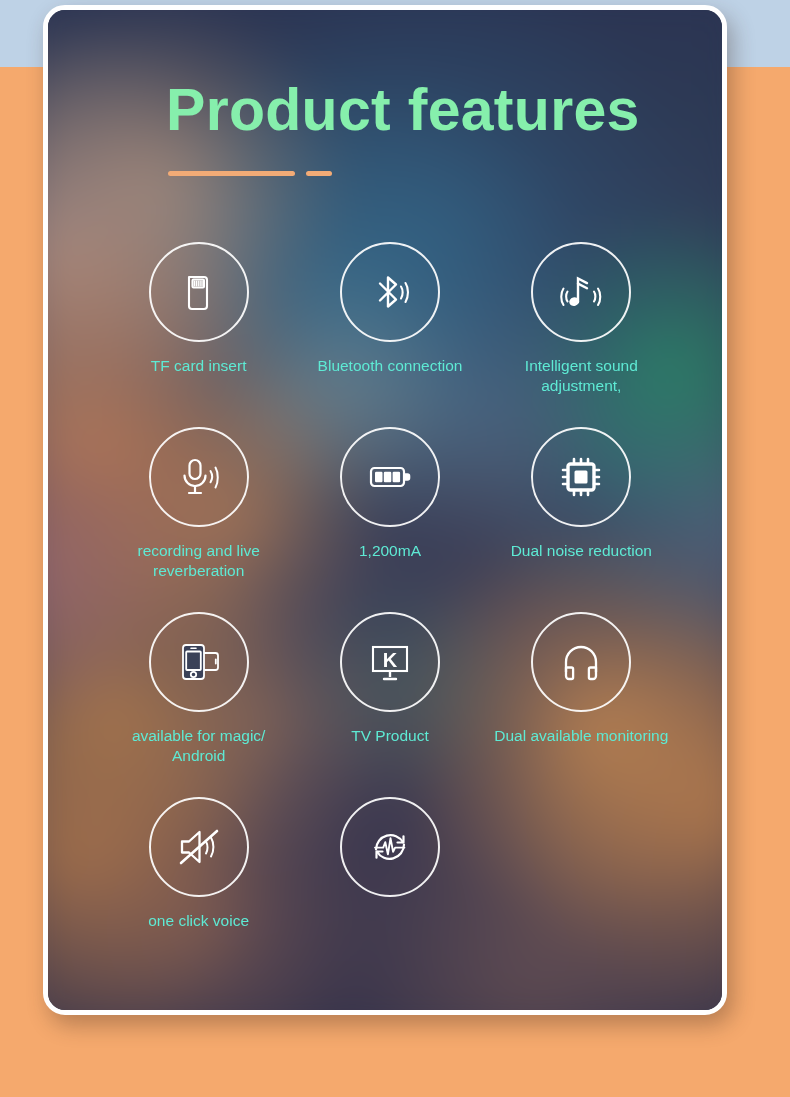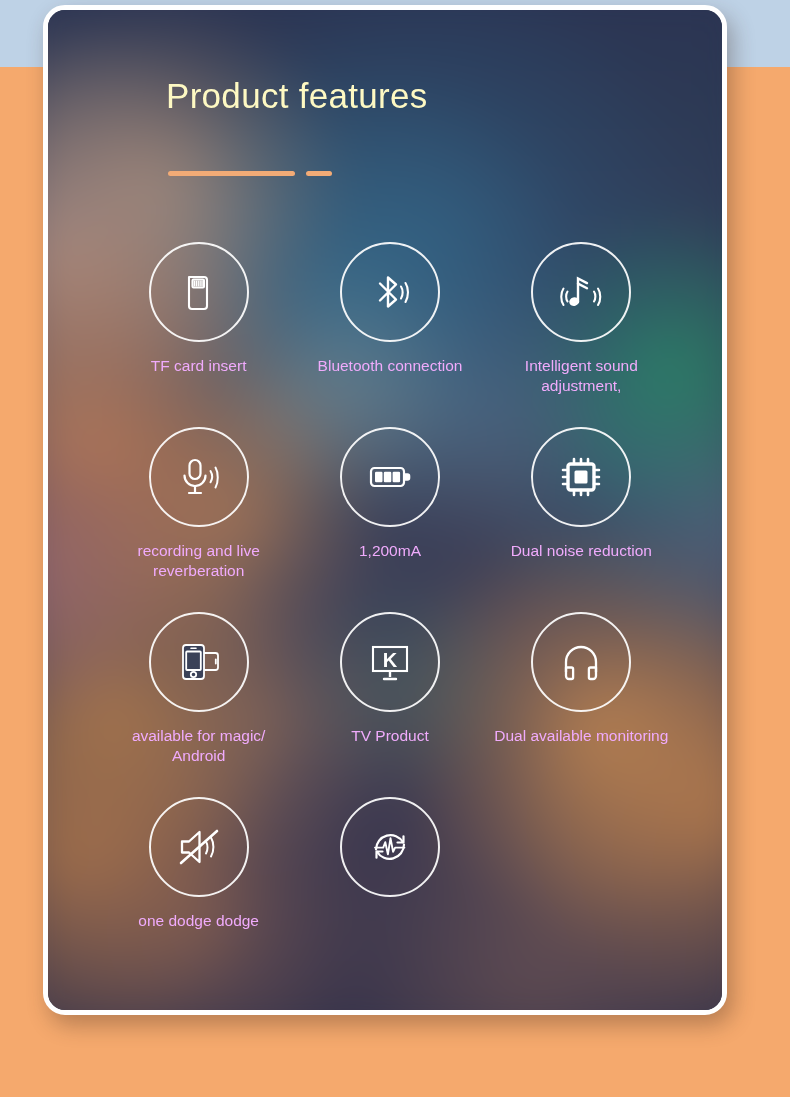--- a/index.html
+++ b/index.html
@@ -74,23 +74,23 @@
   .card-inner {
     position: absolute;
     inset: 0;
   }
 
   
   .title {
     position: absolute;
     left: 118px;
     top: 66px;
-    font-size: 35px;
-    font-weight: 400;
-    color: #fef9c3;
+    font-size: 59px;
+    font-weight: 700;
+    color: #86efac;
     letter-spacing: 0.3px;
     white-space: nowrap;
   }
   .divider {
     position: absolute;
     left: 120px;
     top: 161px;
     display: flex;
     align-items: center;
     gap: 11px;
@@ -137,21 +137,21 @@
   }
   .icon-circle svg {
     width: 56px;
     height: 56px;
     display: block;
   }
   .feature-label {
     margin-top: 14px;
     width: 182px;
     text-align: center;
-    color: #f0abfc;
+    color: #5eead4;
     font-size: 15.5px;
     line-height: 20px;
     font-weight: 400;
   }
 </style>
 </head>
 <body>
 
 <div class="page-bg">
   <div class="page-bg-top"></div>
@@ -292,21 +292,21 @@
 
       <div class="feature">
         <div class="icon-circle">
           <svg viewBox="0 0 56 56" fill="none" stroke="#ffffff" stroke-width="2.3" stroke-linecap="round" stroke-linejoin="round">
             <path d="M11 22.5h7L28.5 13v30L18 33.5h-7z"></path>
             <path d="M35 22.5c2 3.4 2 8.6 0 12" stroke-width="2"></path>
             <path d="M40 18.5c3.2 5.6 3.2 13.4 0 19" stroke-width="2"></path>
             <path d="M10 44 L46 12" stroke-width="2.6"></path>
           </svg>
         </div>
-        <div class="feature-label">one dodge dodge</div>
+        <div class="feature-label">one click voice</div>
       </div>
 
       <div class="feature">
         <div class="icon-circle">
           <svg viewBox="0 0 56 56" fill="none" stroke="#ffffff" stroke-width="2.2" stroke-linecap="round" stroke-linejoin="round">
             <path d="M14 30.5a14.5 14.5 0 0 1 27-7.2"></path>
             <path d="M35.5 23.5h6v-6.2"></path>
             <path d="M42 25.5a14.5 14.5 0 0 1-27 7.2"></path>
             <path d="M20.5 32.5h-6v6.2"></path>
             <path d="M13 28.6h8.2l2.1-5.4 2.6 12.2 2.6-16.2 2.6 13.6 2-4.2h9.3" stroke-width="1.9"></path>

